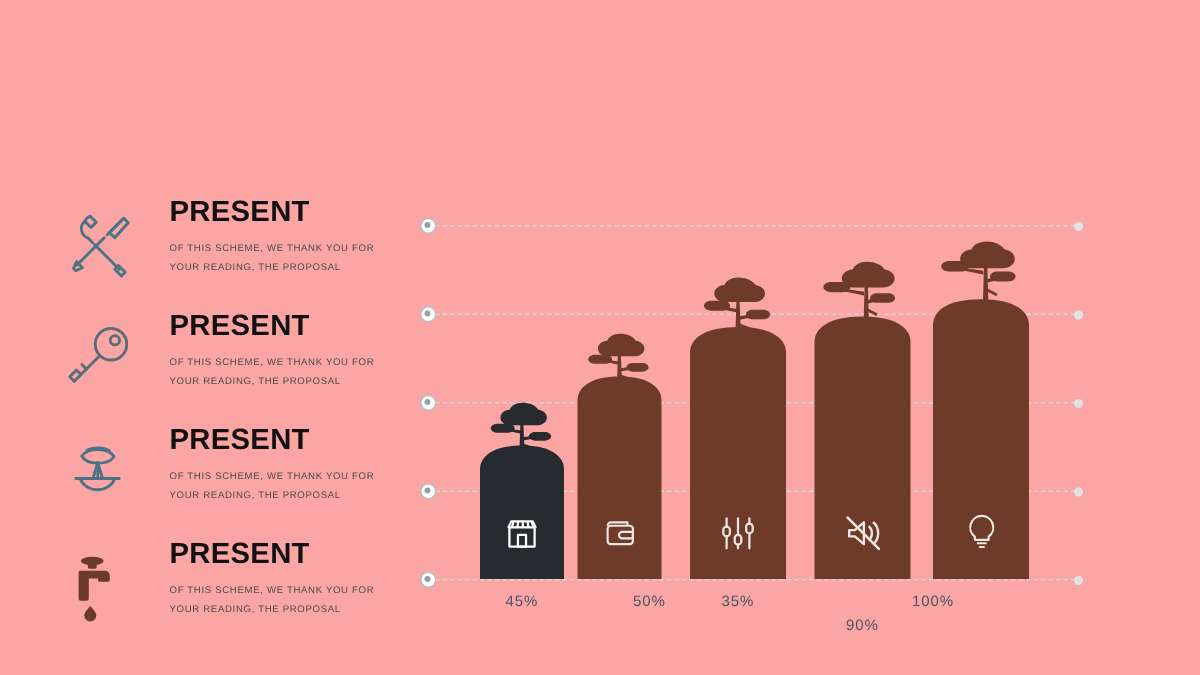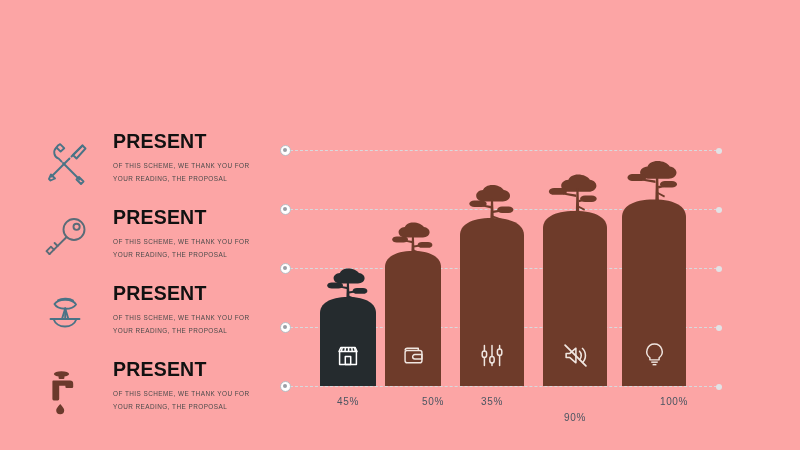--- a/index.html
+++ b/index.html
@@ -403,16 +403,16 @@
       </svg>
       <div class="bar-inner-icon" style="left:23px; top:187px;">
         <svg width="23" height="25" viewBox="0 0 24 26" fill="none" stroke="#f0e6e0" stroke-width="1.5" stroke-linejoin="round">
           <path d="M12.0 2.0 a8.0 8.0 0 0 0 -4.8 14.4 V18.6 h9.6 V16.4
                    A8.0 8.0 0 0 0 12.0 2.0 Z"></path>
           <path d="M8.6 21.0 h6.8"></path>
           <path d="M10.0 23.6 h4.0"></path>
         </svg>
       </div>
     </div>
-    <div class="bar-label" style="left:640px; width:68px;">100%</div>
+    <div class="bar-label" style="left:588px; width:68px;">100%</div>
 
   </div>
 </div>
 
 </body></html>

